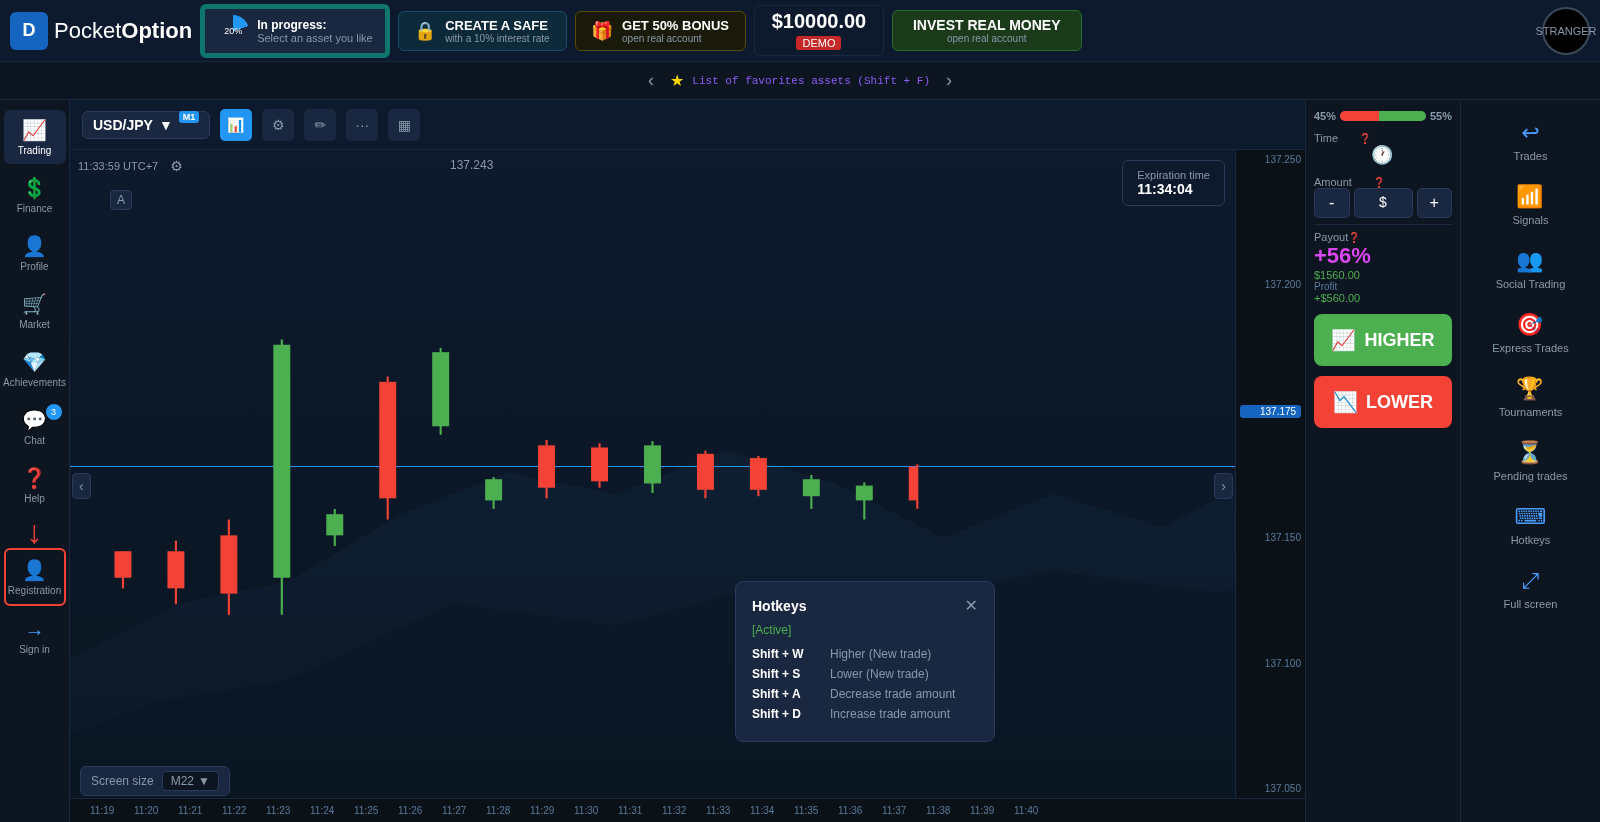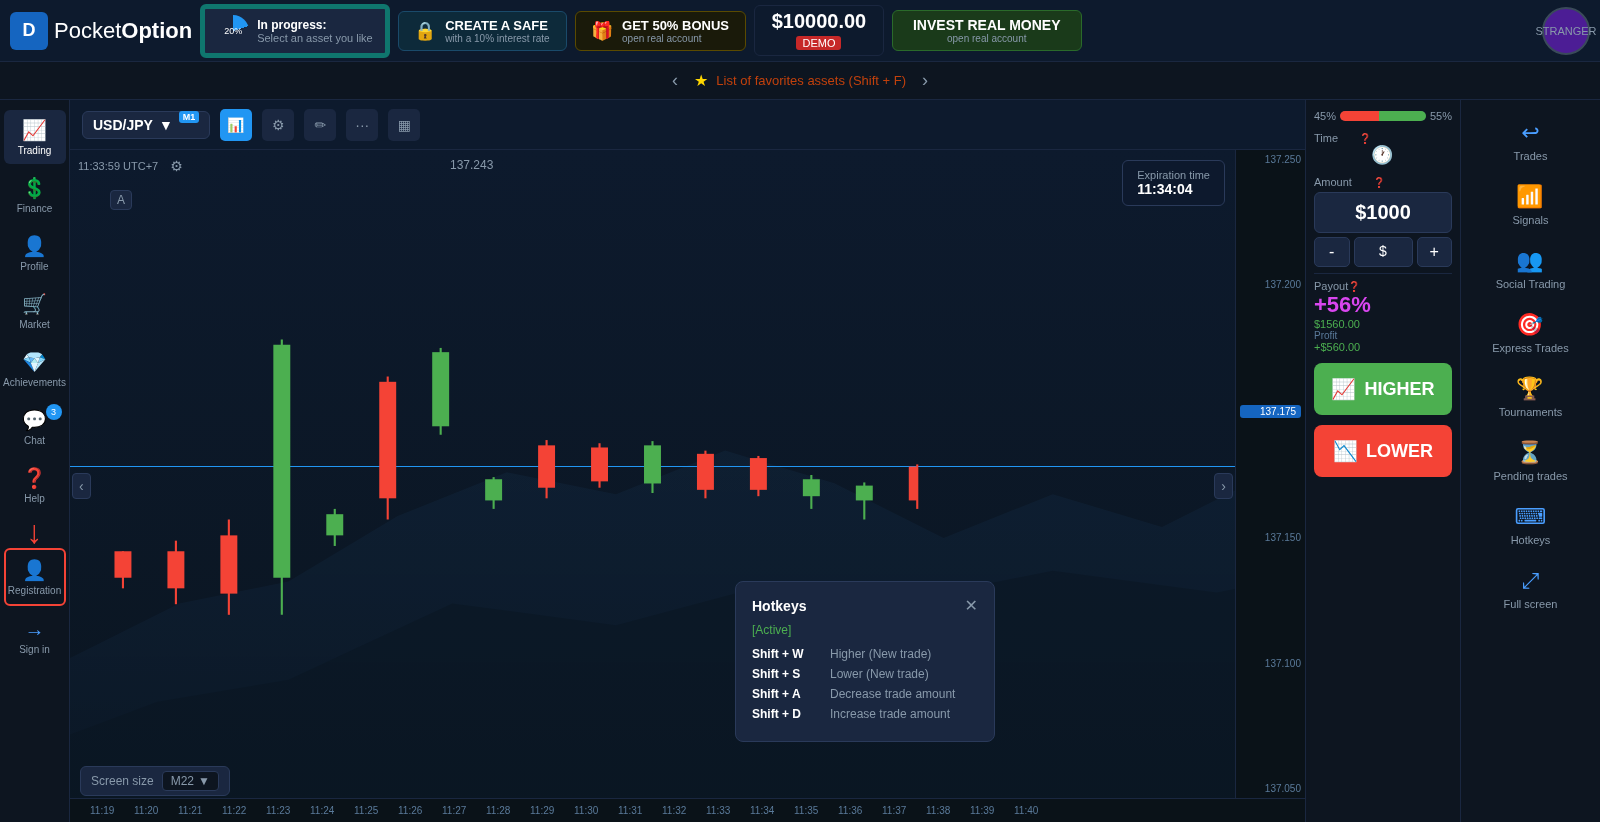--- a/index.html
+++ b/index.html
@@ -61,33 +61,33 @@
     .balance-demo { font-size: 11px; color: #fff; background: #c62828; border-radius: 3px; padding: 1px 6px; display: inline-block; margin-top: 2px; }
 
     .invest-btn {
       background: #1a3a1a; border: 1px solid #2a6a2a; border-radius: 6px;
       padding: 6px 20px; cursor: pointer; text-align: center;
     }
     .invest-btn .main-text { font-size: 14px; font-weight: 700; color: #fff; }
     .invest-btn .sub-text { font-size: 10px; color: #8899aa; }
 
     .avatar-area {
-      width: 48px; height: 48px; border-radius: 50%; background: #4c1d95;
+      width: 48px; height: 48px; border-radius: 50%; background: #000000;
       display: flex; align-items: center; justify-content: center;
       font-size: 11px; color: #8899aa; text-align: center; cursor: pointer;
       border: 2px solid #3a4a5a; margin-left: auto;
     }
 
     
     .fav-bar {
       height: 38px; background: #0d1520; border-bottom: 1px solid #1a2740;
       display: flex; align-items: center; justify-content: center; gap: 8px;
     }
     .fav-bar .star { color: #ffd700; font-size: 16px; }
-    .fav-bar-text { font-size: 13px; color: #c2410c; }
+    .fav-bar-text { font-size: 11px; color: #8b5cf6; font-family: Liberation Mono, monospace; }
     .fav-arrow { color: #8899aa; font-size: 18px; cursor: pointer; padding: 0 8px; }
 
     
     .main-layout {
       display: flex; height: calc(822px - 62px - 38px);
     }
 
     
     .left-sidebar {
       width: 70px; background: #0d1520; border-right: 1px solid #1a2740;
@@ -202,21 +202,21 @@
     }
     .right-panel-item .icon { font-size: 22px; color: #4a9eff; }
     .right-panel-item .label { font-size: 11px; color: #8899aa; text-align: center; }
 
     
     .trade-controls {
       width: 155px; background: #0d1520; border-left: 1px solid #1a2740;
       display: flex; flex-direction: column; padding: 10px 8px; gap: 6px;
     }
     .progress-bar-row {
-      display: flex; align-items: center; gap: 4px; margin-bottom: 4px;
+      display: flex; align-items: center; gap: 4px; margin-bottom: 4px; font-weight: bold;
     }
     .pct-label { font-size: 11px; color: #8899aa; }
     .prog-bar {
       flex: 1; height: 10px; background: #1a2740; border-radius: 5px; overflow: hidden;
       display: flex;
     }
     .prog-bar .red-seg { background: #f44336; }
     .prog-bar .green-seg { background: #4caf50; }
 
     .time-section { }
@@ -599,21 +599,20 @@
         <span style="color:#5a7a9a; font-size:10px;">❓</span>
       </div>
       <div class="clock-icon">🕐</div>
     </div>
 
     <div class="amount-section">
       <div class="section-label">
         <span>Amount</span>
         <span style="color:#5a7a9a; font-size:10px;">❓</span>
       </div>
-      <div class="amount-display">$1000</div>
       <div class="amount-controls">
         <div class="amt-btn">-</div>
         <div class="currency-btn">$</div>
         <div class="amt-btn">+</div>
       </div>
     </div>
 
     <div class="payout-section">
       <div class="payout-row">
         <span style="font-size:11px; color:#8899aa;">Payout</span>

